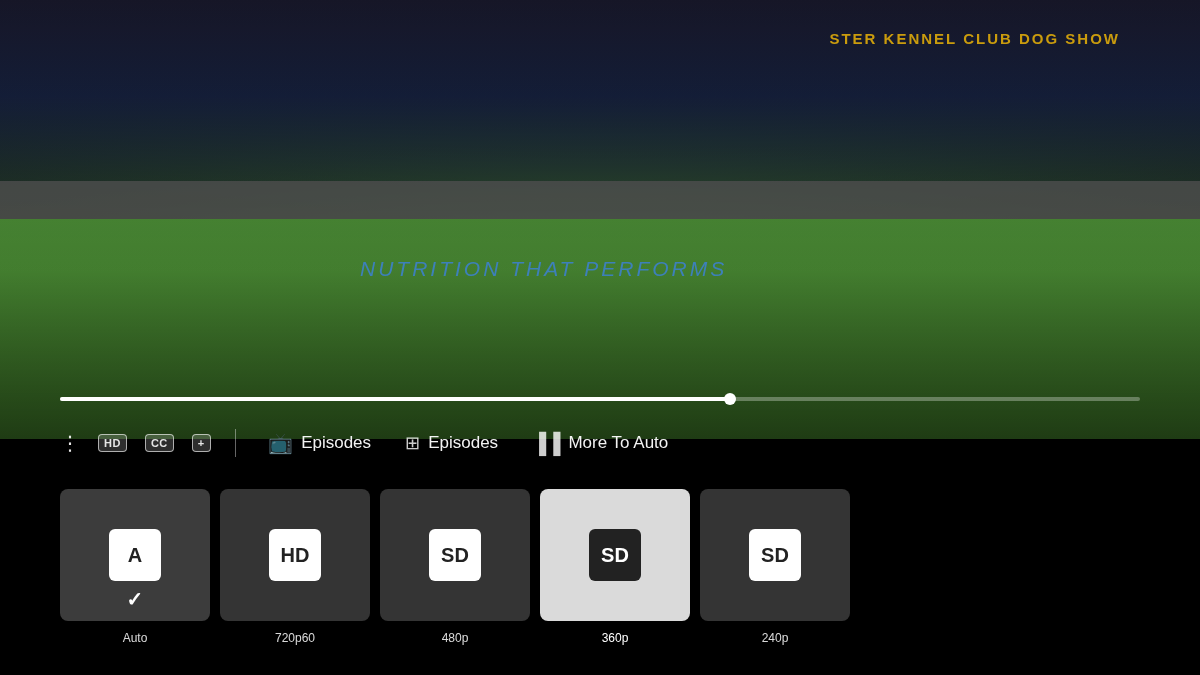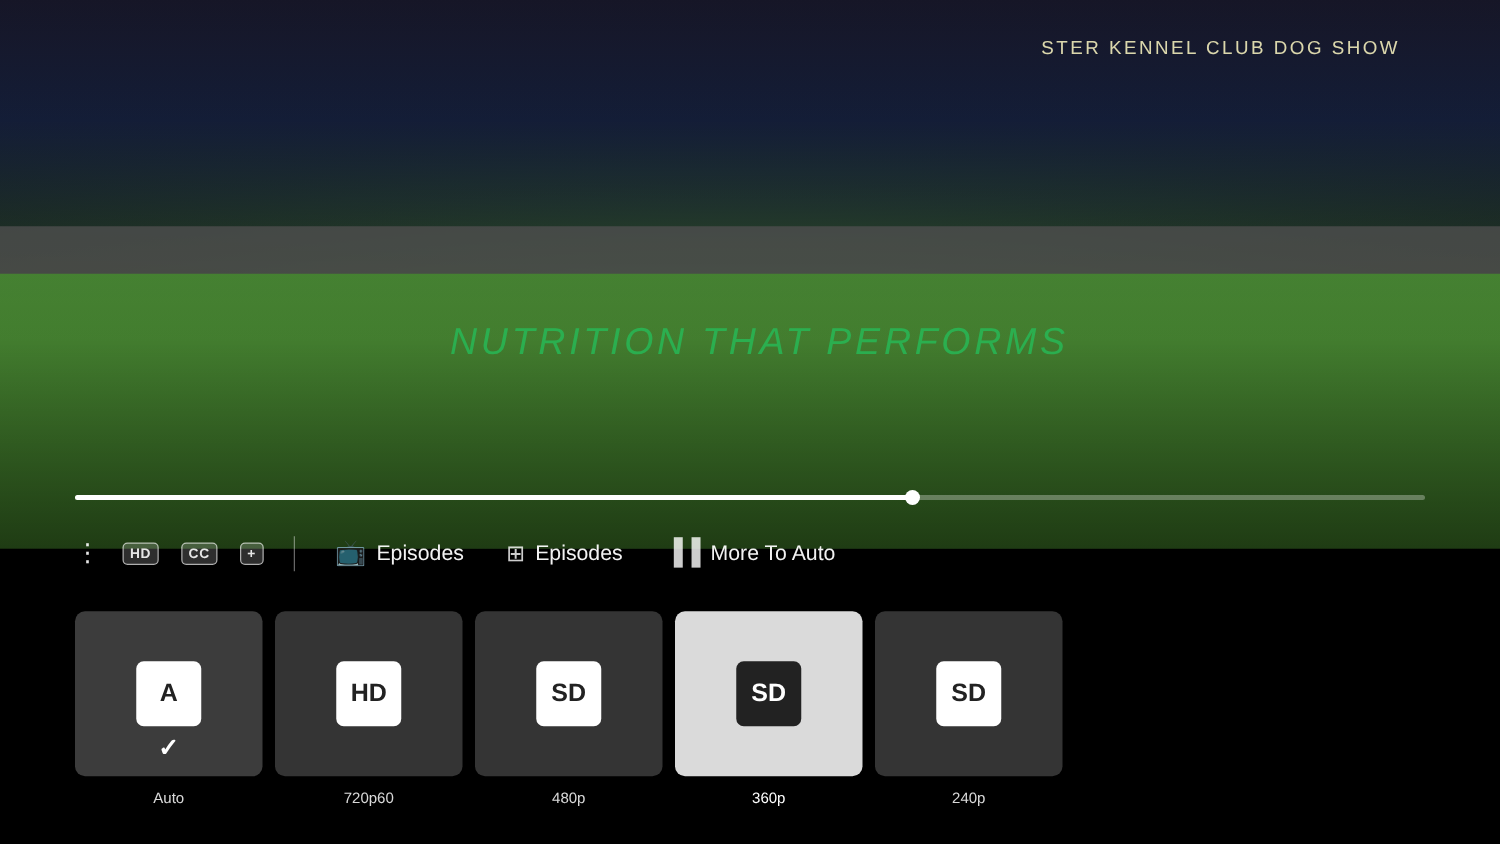--- a/index.html
+++ b/index.html
@@ -69,22 +69,22 @@
       height: 60px;
       background: #555;
       opacity: 0.8;
     }
 
     
     .nutrition-text {
       position: absolute;
       top: 38%;
       left: 30%;
-      color: #22c55e;
-      font-size: 30px;
+      color: #3b82f6;
+      font-size: 21px;
       font-style: italic;
       letter-spacing: 3px;
       opacity: 0.7;
       z-index: 2;
     }
 
     
     .controls-overlay {
       position: absolute;
       bottom: 0; left: 0; right: 0;
@@ -267,21 +267,21 @@
     <div class="scene-crowd"></div>
     <div class="scene-divider"></div>
     <div class="scene-floor"></div>
   </div>
 </div>
 
 <div class="nutrition-text">
   <span>NUTRITION THAT PERFORMS</span>
 </div>
 
-<div style="position:absolute; top:30px; right:80px; z-index:2; color:#fef9c3; font-size:15px; letter-spacing:2px; font-weight:normal; opacity:0.85;">
+<div style="position:absolute; top:30px; right:80px; z-index:2; color:#eab308; font-size:15px; letter-spacing:2px; font-weight:bold; opacity:0.85;">
   <span>STER KENNEL CLUB DOG SHOW</span>
 </div>
 
 <div class="video-bg"></div>
 
 <div class="controls-overlay">
 
   <div class="progress-bar-container">
     <div class="progress-bar-fill"></div>
     <div class="progress-dot"></div>

